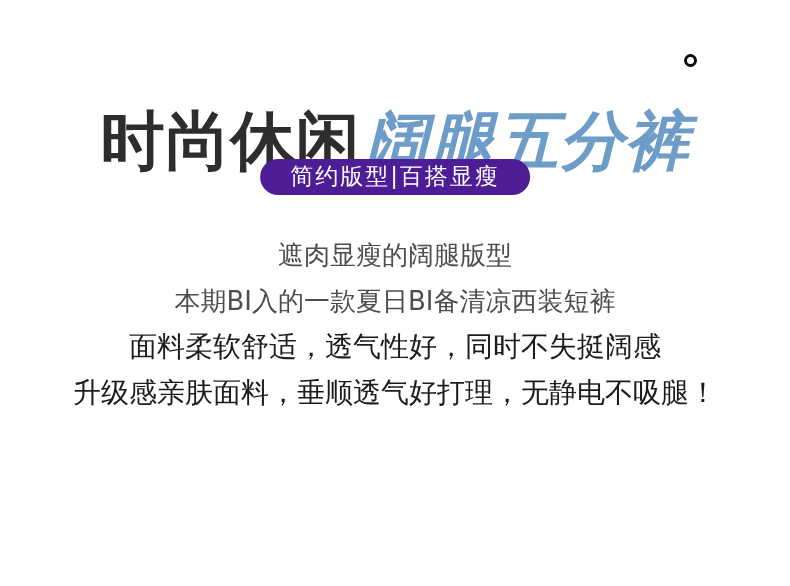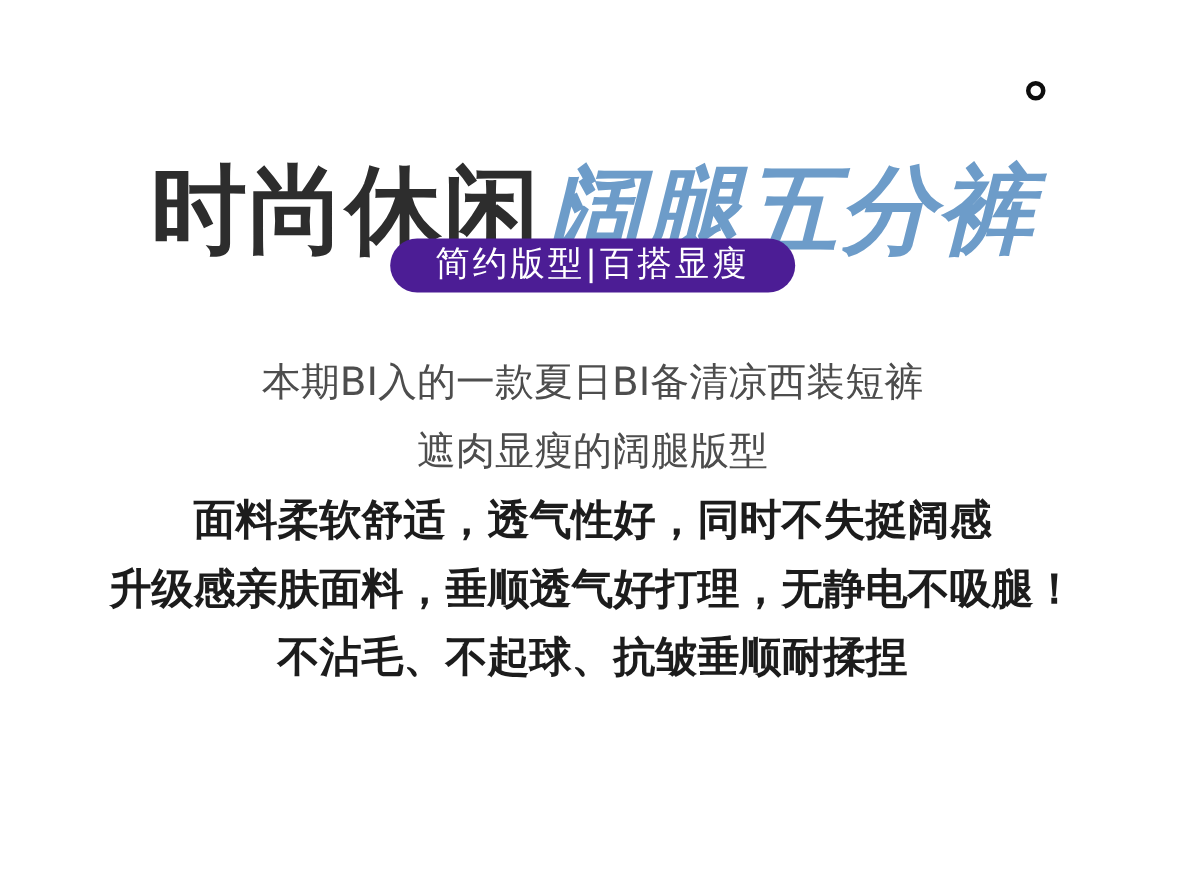--- a/index.html
+++ b/index.html
@@ -69,38 +69,37 @@
   .copy .line {
     height: 45.5px;
     line-height: 45.5px;
     font-size: 26px;
     font-weight: 400;
     color: #4d4d4d;
     white-space: nowrap;
   }
   .copy .line.bold {
     font-size: 28px;
-    font-weight: 700;
+    font-weight: 400;
     color: #1c1c1c;
   }
 </style>
 </head>
 <body>
 
 <div class="poster">
 
   <h1 class="title-row">
     <span class="title-dark">时尚休闲</span><span class="title-blue">阔腿五分裤</span>
   </h1>
 
   <span class="ring-icon"></span>
 
   <div class="badge">简约版型|百搭显瘦</div>
 
   <div class="copy">
+    <div class="line">遮肉显瘦的阔腿版型</div>
     <div class="line">本期BI入的一款夏日BI备清凉西装短裤</div>
-    <div class="line">遮肉显瘦的阔腿版型</div>
     <div class="line bold">面料柔软舒适，透气性好，同时不失挺阔感</div>
     <div class="line bold">升级感亲肤面料，垂顺透气好打理，无静电不吸腿！</div>
-    <div class="line bold">不沾毛、不起球、抗皱垂顺耐揉捏</div>
   </div>
 
 </div>
 
 </body></html>

